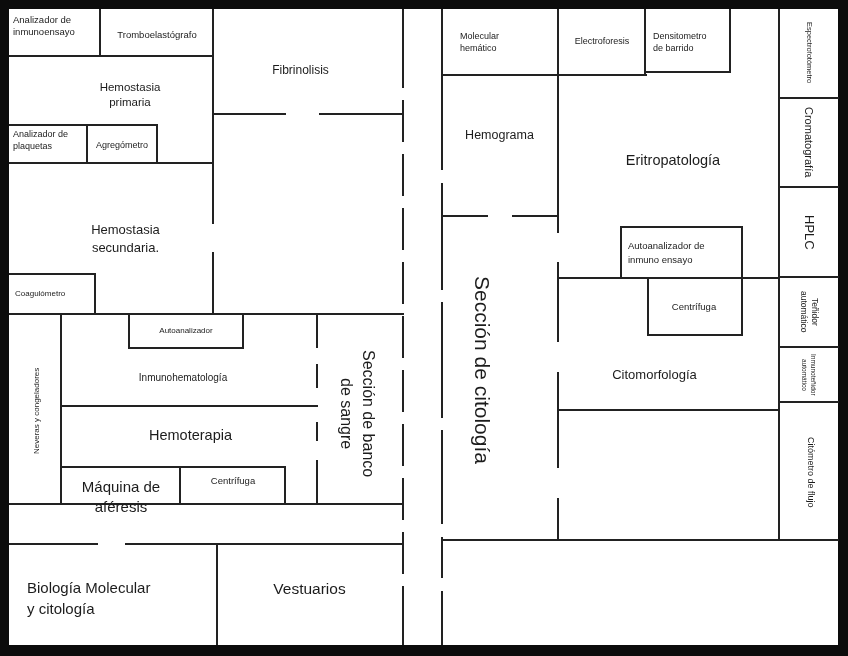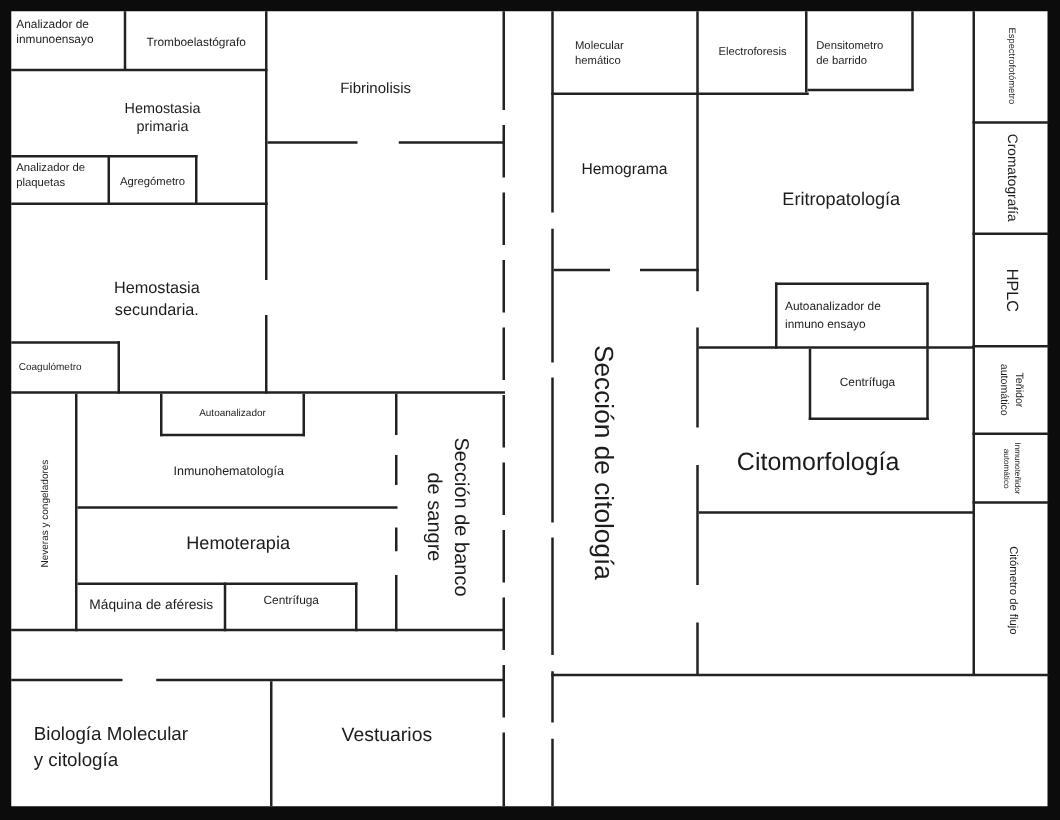--- a/index.html
+++ b/index.html
@@ -111,36 +111,36 @@
 plaquetas</div>
   <div class="lbl c" style="left:88px;top:140px;width:68px;font-size:9px">Agregómetro</div>
   <div class="lbl c" style="left:68px;top:221px;width:115px;font-size:13px;line-height:1.35">Hemostasia
 secundaria.</div>
   <div class="lbl" style="left:15px;top:289px;width:72px;font-size:8px">Coagulómetro</div>
 
   <div class="lbl vu" style="left:28px;top:337px;width:18px;height:148px;font-size:8px">Neveras y congeladores</div>
   <div class="lbl c" style="left:130px;top:326px;width:112px;font-size:8px">Autoanalizador</div>
   <div class="lbl c" style="left:103px;top:371px;width:160px;font-size:10px">Inmunohematología</div>
   <div class="lbl c" style="left:118px;top:426px;width:145px;font-size:14.5px">Hemoterapia</div>
-  <div class="lbl c" style="left:66px;top:477px;width:110px;font-size:11px">Máquina de aféresis</div>
+  <div class="lbl c" style="left:66px;top:477px;width:110px;font-size:15px">Máquina de aféresis</div>
   <div class="lbl c" style="left:193px;top:475px;width:80px;font-size:9.5px">Centrífuga</div>
   <div class="lbl v" style="left:333px;top:325px;width:48px;height:178px;font-size:16px;line-height:1.4">Sección de banco
 de sangre</div>
 
   <div class="lbl" style="left:460px;top:31px;width:70px;font-size:9px">Molecular
 hemático</div>
   <div class="lbl c" style="left:561px;top:36px;width:82px;font-size:9px">Electroforesis</div>
   <div class="lbl" style="left:653px;top:31px;width:75px;font-size:9px">Densitometro
 de barrido</div>
   <div class="lbl c" style="left:452px;top:127px;width:95px;font-size:12.5px">Hemograma</div>
   <div class="lbl" style="left:628px;top:239px;width:110px;font-size:9.5px;line-height:1.45">Autoanalizador de
 inmuno ensayo</div>
   <div class="lbl c" style="left:598px;top:151px;width:150px;font-size:14.5px">Eritropatología</div>
   <div class="lbl c" style="left:658px;top:301px;width:72px;font-size:9.5px">Centrífuga</div>
-  <div class="lbl c" style="left:582px;top:357px;width:145px;font-size:20px">Citomorfología</div>
+  <div class="lbl c" style="left:582px;top:367px;width:145px;font-size:13px">Citomorfología</div>
   <div class="lbl v" style="left:465px;top:256px;width:34px;height:228px;font-size:21px">Sección de citología</div>
 
   <div class="lbl v" style="left:799px;top:10px;width:20px;height:86px;font-size:7.5px">Espectrofotómetro</div>
   <div class="lbl v" style="left:797px;top:100px;width:24px;height:85px;font-size:11px">Cromatografía</div>
   <div class="lbl v" style="left:795px;top:190px;width:28px;height:85px;font-size:13px">HPLC</div>
   <div class="lbl v" style="left:795px;top:279px;width:28px;height:66px;font-size:8.5px;line-height:1.35">Teñidor
 automático</div>
   <div class="lbl v" style="left:798px;top:349px;width:22px;height:51px;font-size:6.5px;line-height:1.4">Inmunoteñidor
 automático</div>
   <div class="lbl v" style="left:800px;top:406px;width:20px;height:132px;font-size:9px">Citómetro de flujo</div>

